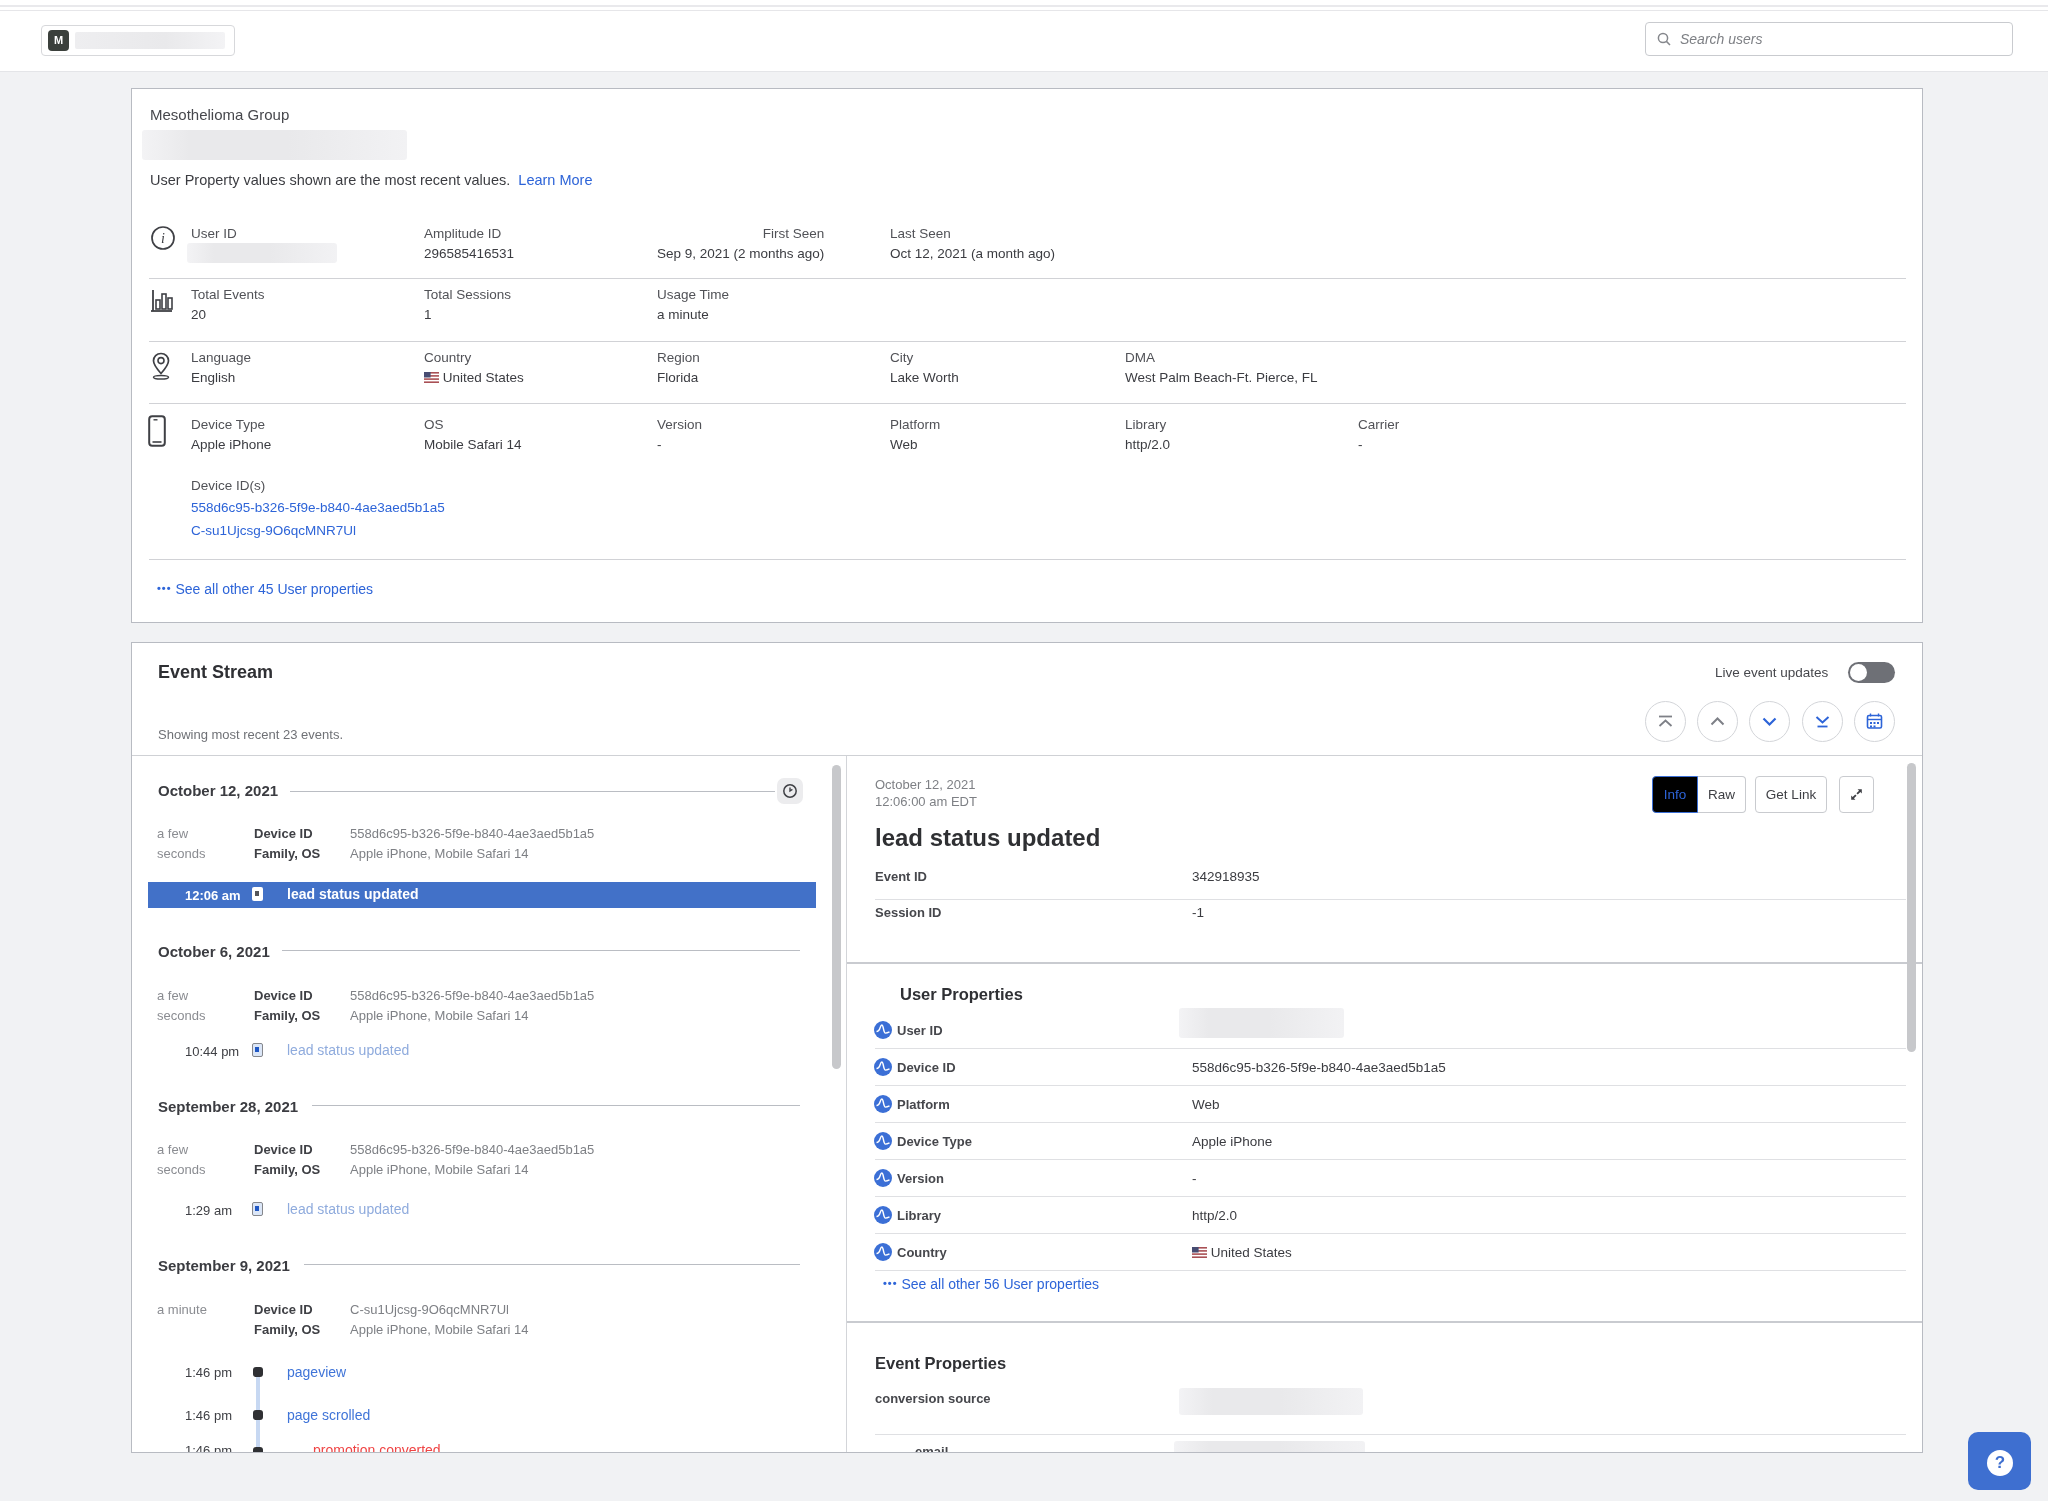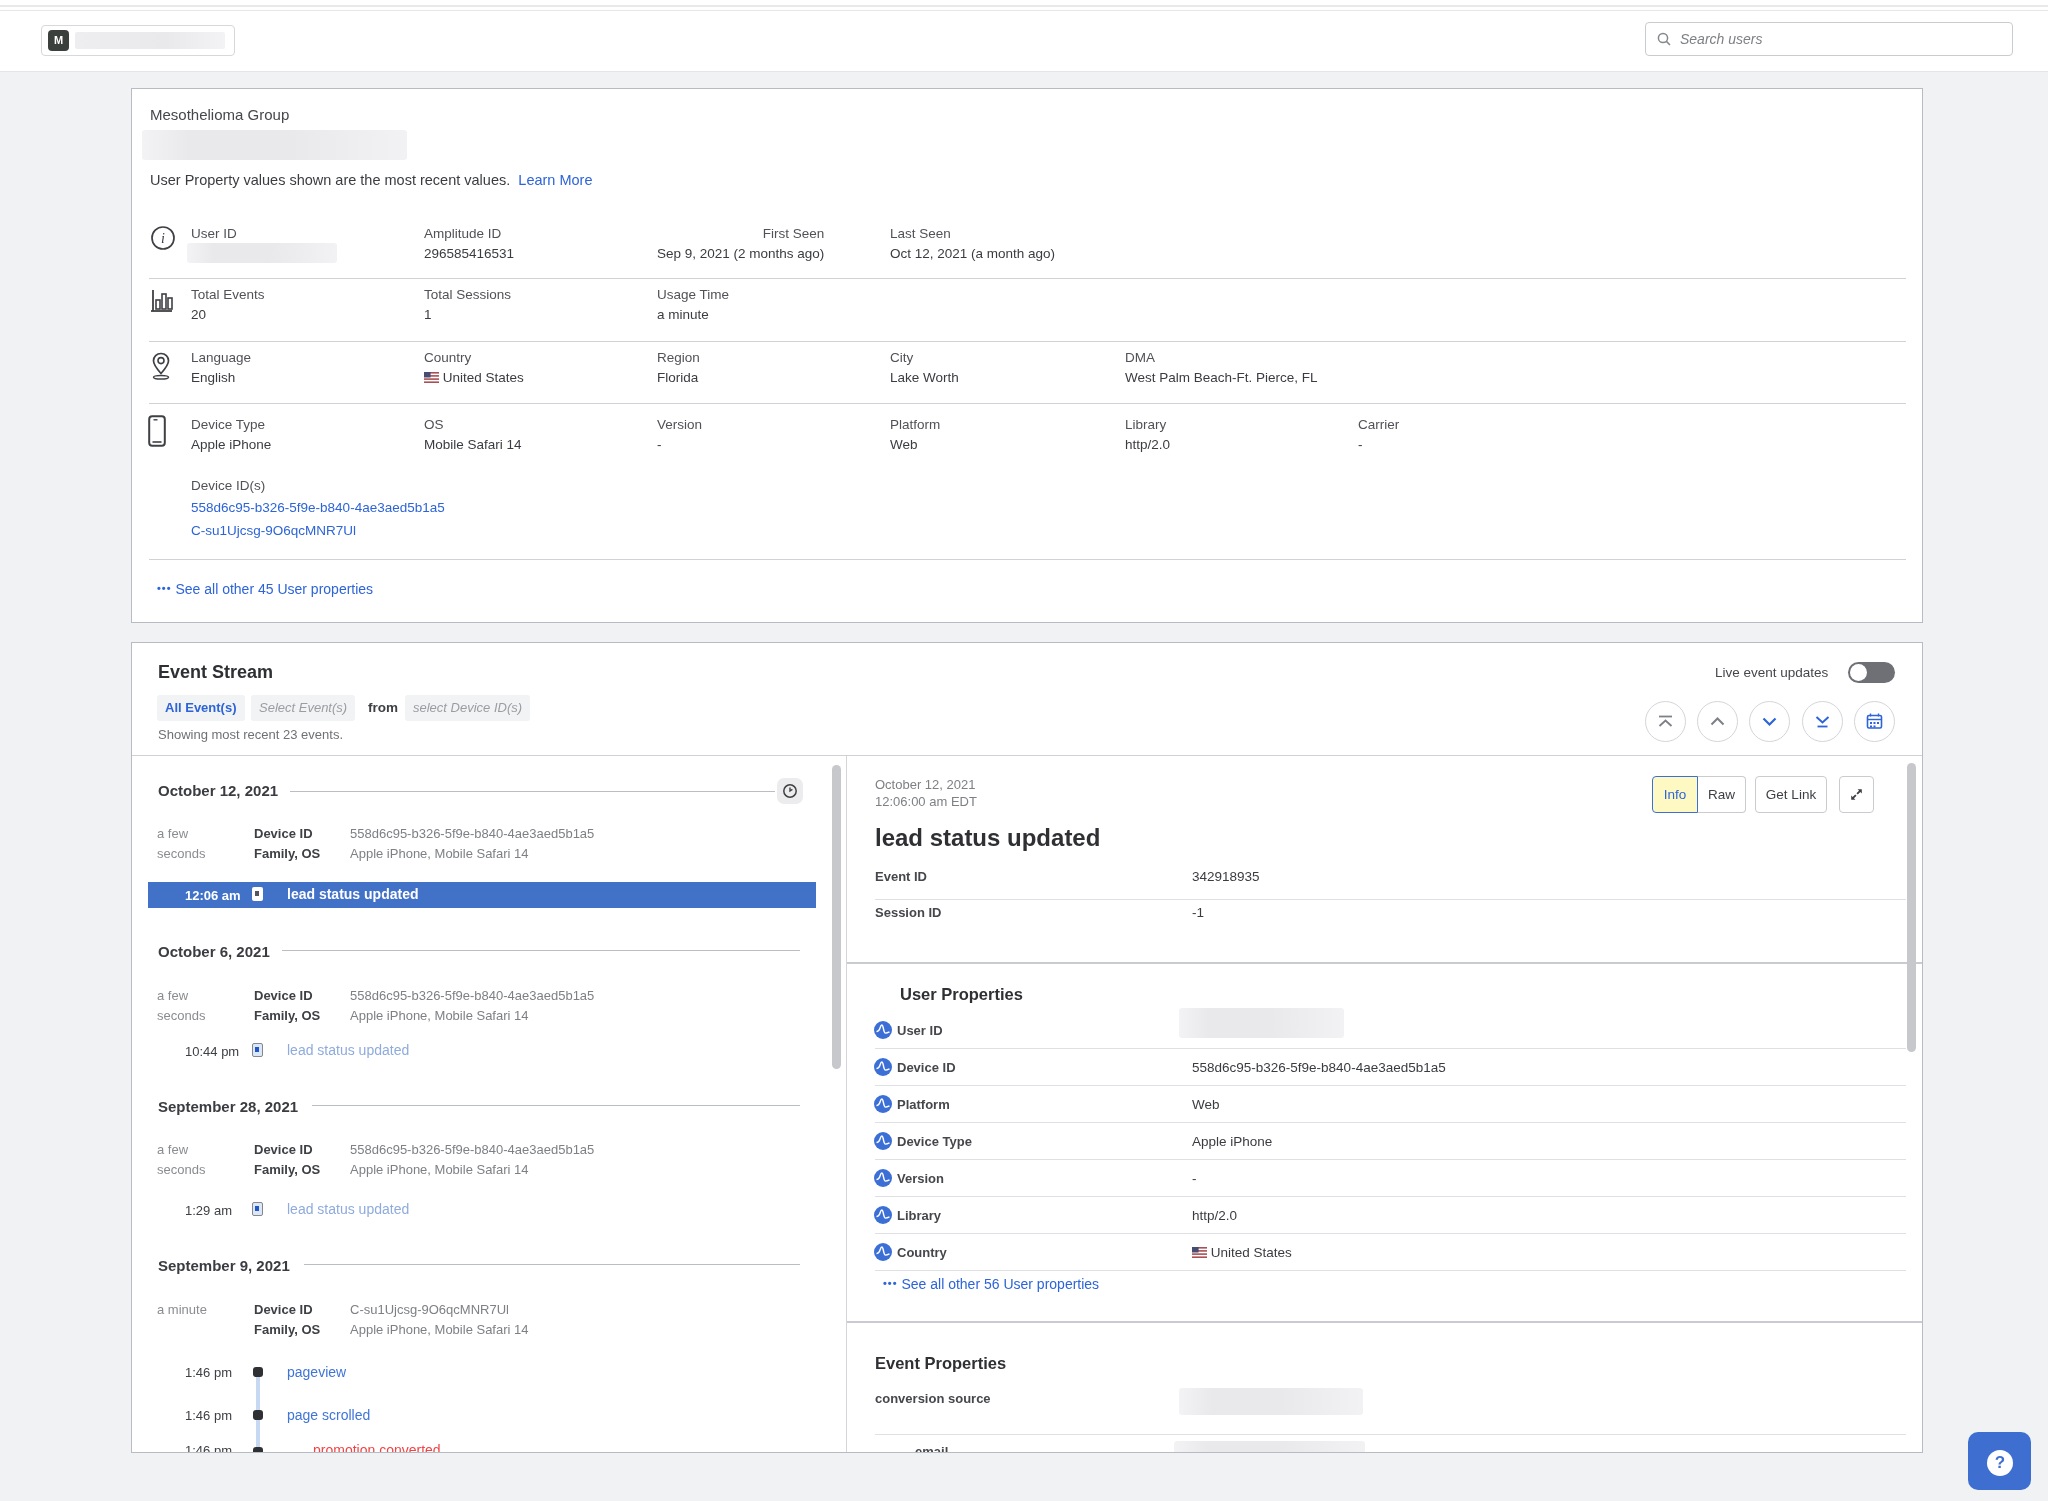--- a/index.html
+++ b/index.html
@@ -116,26 +116,20 @@
     <div class="cell link" style="left:59px;top:409px;">558d6c95-b326-5f9e-b840-4ae3aed5b1a5</div>
     <div class="cell link" style="left:59px;top:432px;">C-su1Ujcsg-9O6qcMNR7Ul</div>
     <div class="divider" style="left:17px;top:470px;width:1757px;"></div>
 
     <div class="abs link" style="left:25px;top:492px;font-size:14px;"><span class="dotsep" style="font-size:11px;vertical-align:2px;">•••</span> See all other 45 User properties</div>
   </div>
 
   <div class="card" id="card2" style="left:131px;top:642px;width:1792px;height:811px;overflow:hidden;">
 
     <div class="abs" style="left:26px;top:19px;font-size:18px;font-weight:bold;color:#2f3034;">Event Stream</div>
-    <div class="abs" style="left:0;top:52px;width:100%;height:26px;">
-      <div class="pill" style="left:25px;color:#2d64d8;font-weight:bold;">All Event(s)</div>
-      <div class="pill" style="left:119px;color:#9b9da2;font-style:italic;">Select Event(s)</div>
-      <div class="abs" style="left:236px;top:5px;font-size:13.5px;font-weight:bold;color:#3f4045;">from</div>
-      <div class="pill" style="left:273px;color:#9b9da2;font-style:italic;">select Device ID(s)</div>
-    </div>
     <div class="abs" style="left:26px;top:84px;font-size:13px;color:#6f7176;">Showing most recent 23 events.</div>
     <div class="abs" style="left:1583px;top:22px;font-size:13.5px;color:#46474c;">Live event updates</div>
     <div class="abs" style="left:1716px;top:19px;width:47px;height:21px;border-radius:11px;background:#6e7076;"></div>
     <div class="abs" style="left:1718px;top:21px;width:17px;height:17px;border-radius:50%;background:#fff;"></div>
     <div class="circbtn" style="left:1513px;top:58px;"><svg width="39" height="39" viewBox="0 0 39 39">
           <line x1="13" y1="14.5" x2="26" y2="14.5" stroke="#7e8087" stroke-width="1.8"></line>
           <polyline points="13.5,24 19.5,18.5 25.5,24" fill="none" stroke="#7e8087" stroke-width="1.8"></polyline>
         </svg></div>
     <div class="circbtn" style="left:1565px;top:58px;"><svg width="39" height="39" viewBox="0 0 39 39">
           <polyline points="13.5,22.5 19.5,16.5 25.5,22.5" fill="none" stroke="#7e8087" stroke-width="2"></polyline>
@@ -223,21 +217,21 @@
     <div class="evname" style="left:155px;top:764px;color:#3f74d8;">page scrolled</div>
 
     <div class="evtime" style="left:25px;top:800px;">1:46 pm</div>
     <div class="abs" style="left:121px;top:804px;width:10px;height:10px;border-radius:3px;background:#2f3033;"></div>
     <div class="evname" style="left:155px;top:799px;color:#ef4444;margin-left:26px;">promotion converted</div>
 
     <div class="abs" style="left:700px;top:122px;width:9px;height:304px;border-radius:5px;background:#c7c8cb;"></div>
 
     <div class="abs" style="left:743px;top:133px;font-size:13px;line-height:17px;color:#7e8085;">October 12, 2021<br>12:06:00 am EDT</div>
 
-    <div class="abs" style="left:1520px;top:133px;width:46px;height:37px;box-sizing:border-box;border:1px solid #3b6fd6;border-radius:4px 0 0 4px;background:#fef9c3;color:#2d64d8;font-size:13.5px;text-align:center;line-height:35px;">Info</div>
+    <div class="abs" style="left:1520px;top:133px;width:46px;height:37px;box-sizing:border-box;border:1px solid #3b6fd6;border-radius:4px 0 0 4px;background:#000000;color:#2d64d8;font-size:13.5px;text-align:center;line-height:35px;">Info</div>
     <div class="abs" style="left:1566px;top:133px;width:48px;height:37px;box-sizing:border-box;border:1px solid #c9cbcf;border-left:none;border-radius:0 4px 4px 0;background:#fff;color:#3f4045;font-size:13.5px;text-align:center;line-height:35px;">Raw</div>
     <div class="abs" style="left:1623px;top:133px;width:72px;height:37px;box-sizing:border-box;border:1px solid #c9cbcf;border-radius:4px;background:#fff;color:#3f4045;font-size:13.5px;text-align:center;line-height:35px;">Get Link</div>
     <div class="abs" style="left:1707px;top:133px;width:35px;height:37px;box-sizing:border-box;border:1px solid #c9cbcf;border-radius:4px;background:#fff;"></div>
     <svg class="abs" style="left:1716px;top:143px;" width="17" height="17" viewBox="0 0 17 17">
         <g fill="#3f4045">
           <path d="M9.6 3.2 h4.2 v4.2 l-1.45-1.45 -2.6 2.6 -1.3-1.3 2.6-2.6 z"></path>
           <path d="M7.4 13.8 h-4.2 v-4.2 l1.45 1.45 2.6-2.6 1.3 1.3 -2.6 2.6 z"></path>
         </g>
       </svg>
 

